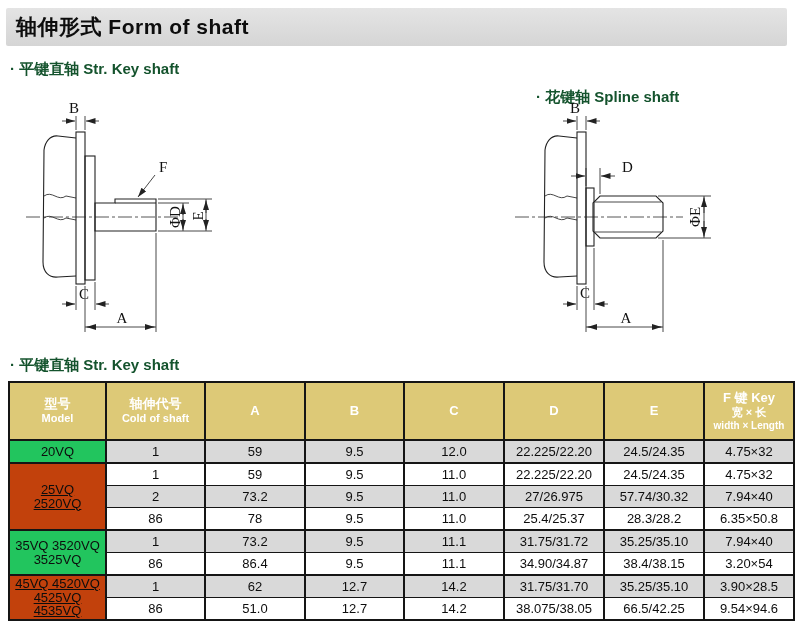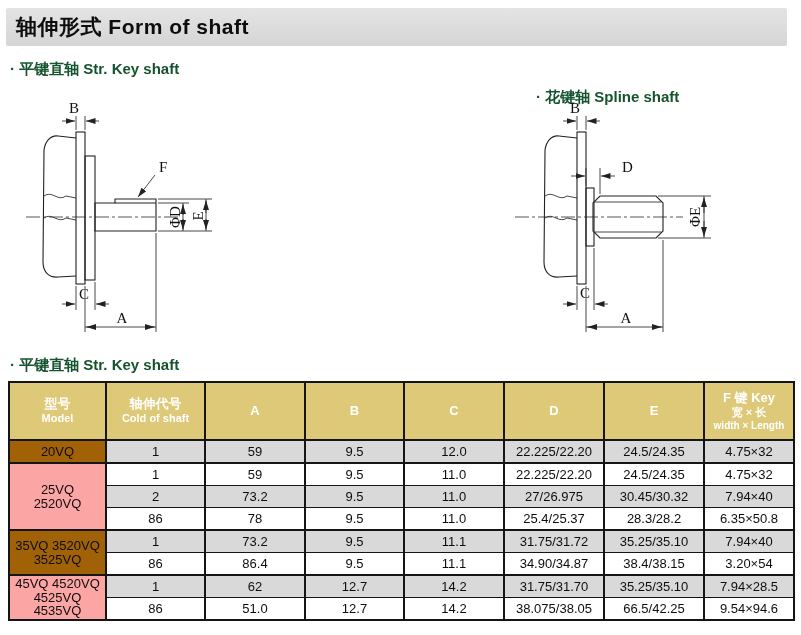--- a/index.html
+++ b/index.html
@@ -32,22 +32,22 @@
   }
   table.spec th .hl0{font-size:13px;}
   table.spec th .hl1{font-size:11px;}
   table.spec th .hl2{font-size:10px;}
   table.spec td{
     height:21px;font-size:13px;text-align:center;vertical-align:middle;padding:0;line-height:1.05;
     border:1px solid #151515;border-left-width:2px;border-right-width:2px;background:#ffffff;color:#0d0d0d;
   }
   table.spec tr.shade td{background:#d9d9d9;}
   table.spec tr.group-start td{border-top-width:2px;}
-  table.spec td.model.mshade{background:#a16207;margin-top:14px;}
-  table.spec td.model.mwhite{background:#fca5a5;}
+  table.spec td.model.mshade{background:#22c55e;margin-top:14px;}
+  table.spec td.model.mwhite{background:#c2410c;text-decoration:underline;}
 </style>
 </head>
 <body>
 
 <div class="titlebar">
   <span class="t">轴伸形式  Form of shaft</span>
 </div>
 
 <div class="sub sub-left">· 平键直轴  Str. Key shaft</div>
 <div class="sub sub-right">· 花键轴  Spline shaft</div>
@@ -231,21 +231,21 @@
           <td>22.225/22.20</td>
           <td>24.5/24.35</td>
           <td>4.75×32</td>
         </tr>
         <tr class="shade">
           <td>2</td>
           <td>73.2</td>
           <td>9.5</td>
           <td>11.0</td>
           <td>27/26.975</td>
-          <td>30.45/30.32</td>
+          <td>57.74/30.32</td>
           <td>7.94×40</td>
         </tr>
         <tr class="">
           <td>86</td>
           <td>78</td>
           <td>9.5</td>
           <td>11.0</td>
           <td>25.4/25.37</td>
           <td>28.3/28.2</td>
           <td>6.35×50.8</td>
@@ -276,21 +276,21 @@
           <td rowspan="2" class="model mwhite">
             <div>45VQ 4520VQ</div>
             <div>4525VQ 4535VQ</div>
           </td>
           <td>1</td>
           <td>62</td>
           <td>12.7</td>
           <td>14.2</td>
           <td>31.75/31.70</td>
           <td>35.25/35.10</td>
-          <td>7.94×28.5</td>
+          <td>3.90×28.5</td>
         </tr>
         <tr class="">
           <td>86</td>
           <td>51.0</td>
           <td>12.7</td>
           <td>14.2</td>
           <td>38.075/38.05</td>
           <td>66.5/42.25</td>
           <td>9.54×94.6</td>
         </tr>

